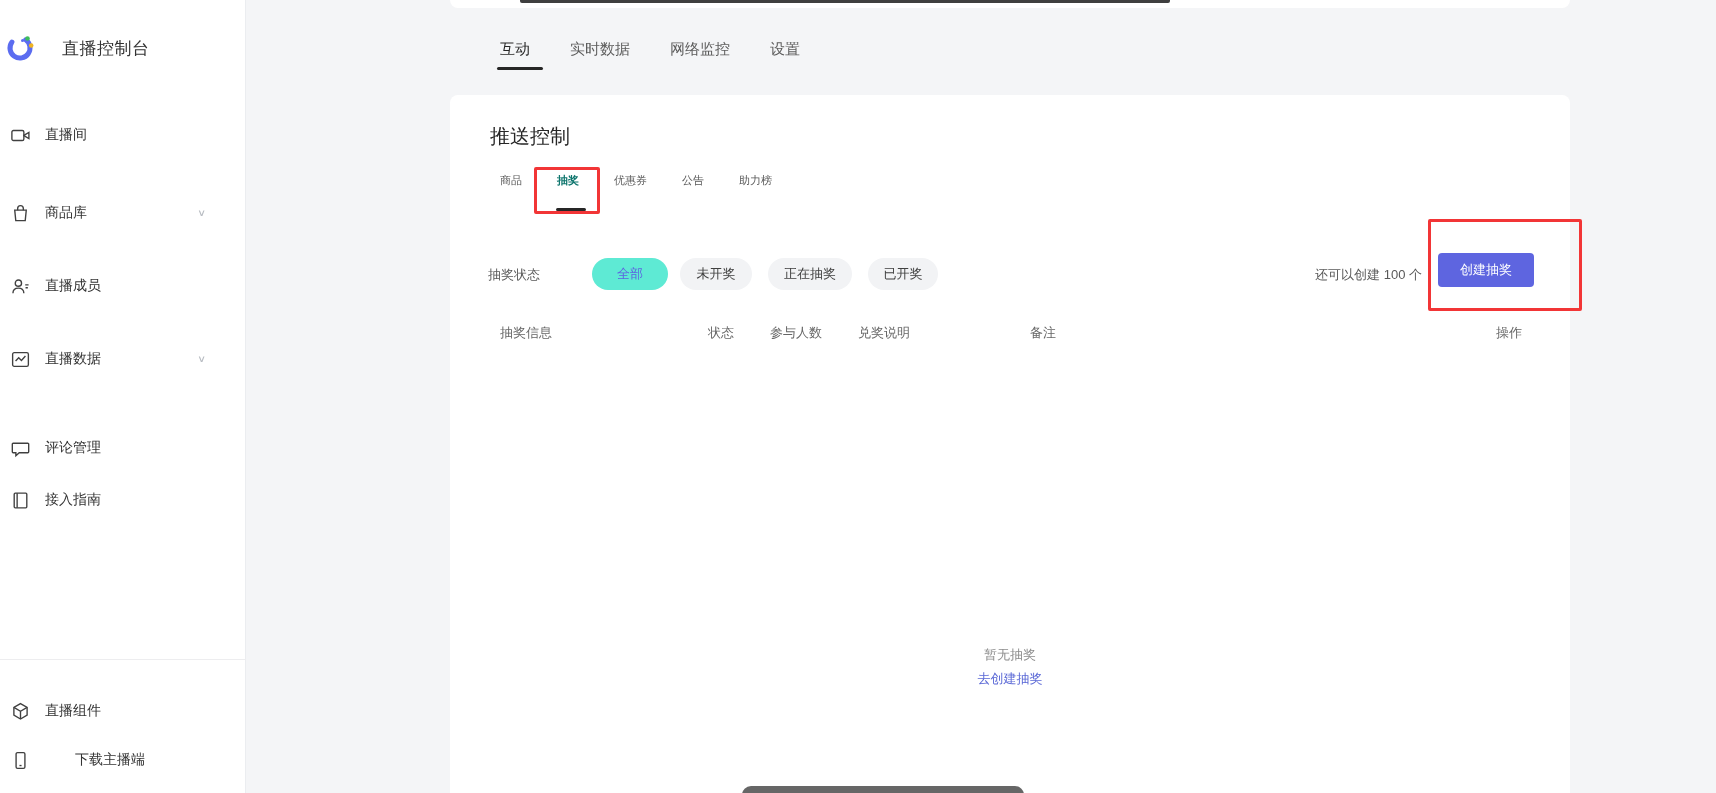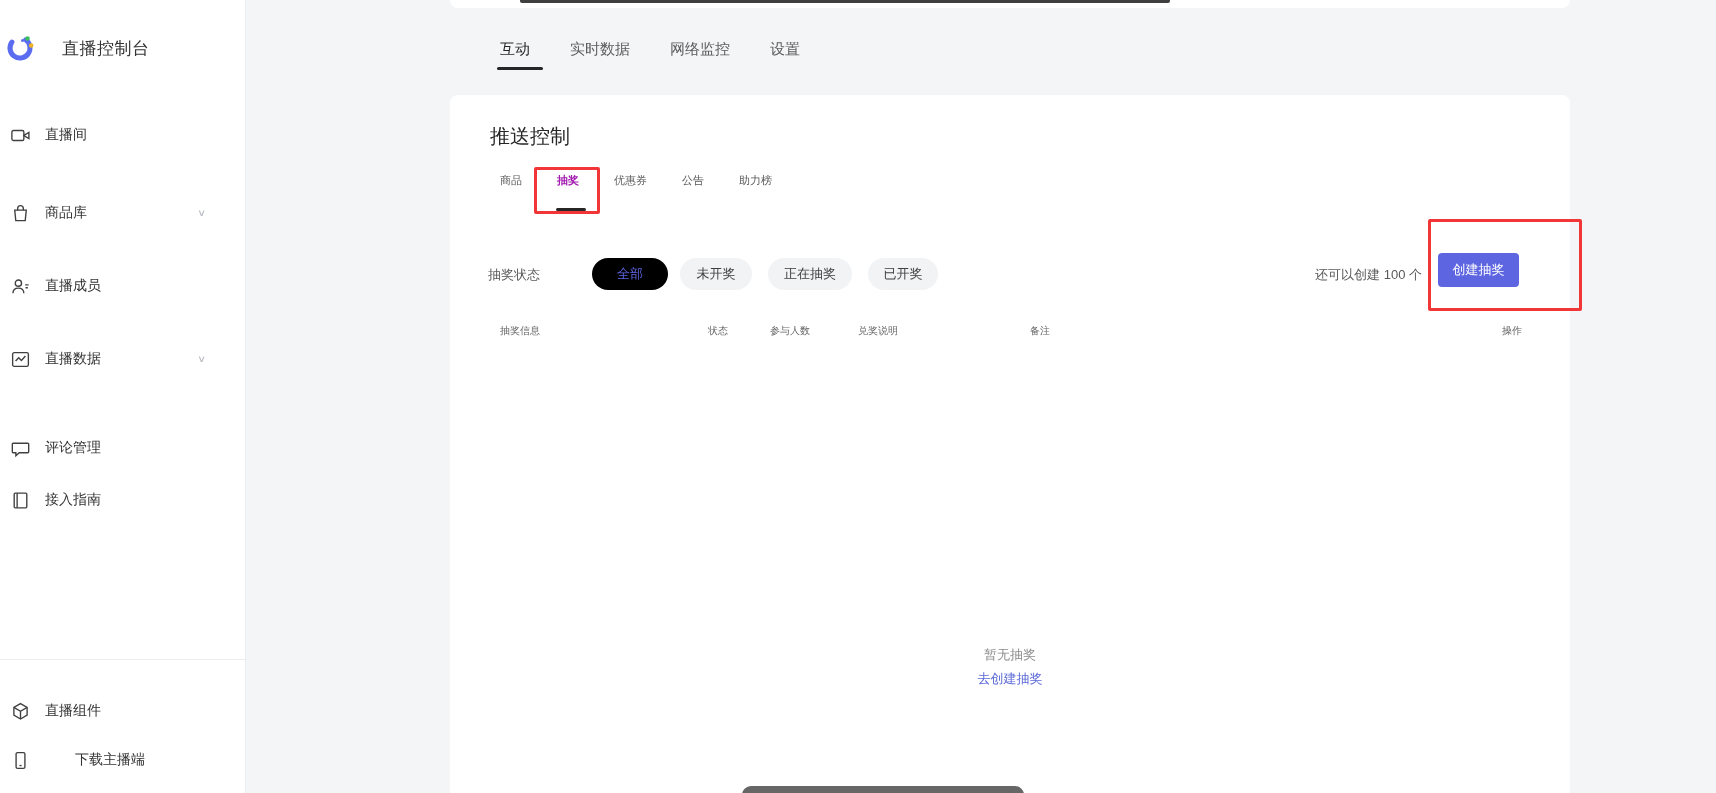--- a/index.html
+++ b/index.html
@@ -25,39 +25,39 @@
 
   .tabs-row { position:absolute; left:500px; top:40px; display:flex; gap:40px; font-size:15px; color:#5c5c5c; }
   .tab { cursor:pointer; }
   .tab.active { color:#262626; }
   .tabs-underline { position:absolute; left:497px; top:67px; width:46px; height:3px; background:#262626; border-radius:2px; }
 
   .main-card { position:absolute; left:450px; top:95px; width:1120px; height:698px; background:#fff; border-radius:8px 8px 0 0; }
   .card-title { position:absolute; left:40px; top:28px; font-size:20px; color:#262626; }
   .subtabs { position:absolute; left:48px; top:76px; display:flex; gap:31px; font-size:11px; color:#595959; }
   .subtab { cursor:pointer; padding:2px; }
-  .subtab.active { color:#a21caf; font-weight:700;text-align:right; }
+  .subtab.active { color:#0f766e; font-weight:700;text-align:right; }
   .subtab-underline { position:absolute; left:106px; top:113px; width:30px; height:3px; background:#262626; border-radius:2px; }
 
   .ann-box { position:absolute; border:3px solid #f23536; border-radius:2px; background:transparent; }
   .ann-subtab { left:84px; top:72px; width:66px; height:47px; }
   .ann-create { left:978px; top:124px; width:154px; height:92px; }
 
   .filter-label { position:absolute; left:38px; top:171px; font-size:13px; color:#595959; }
   .pill { position:absolute; top:163px; height:32px; line-height:32px; text-align:center; border-radius:16px; font-size:13px; background:#f2f3f5; color:#404040; cursor:pointer; }
-  .pill.active { background:#000000; color:#5d64e0; }
+  .pill.active { background:#5eead4; color:#5d64e0; }
   .pill-all   { left:142px; width:76px; }
   .pill-nodrawn { left:230px; width:72px; }
   .pill-drawing { left:318px; width:84px; }
   .pill-drawn { left:418px; width:70px; }
 
   .quota-text { position:absolute; right:148px; top:171px; font-size:13px; color:#595959; }
-  .create-btn { position:absolute; left:988px; top:158px; width:81px; height:34px; background:#5e65e0; color:#fff; font-size:13px; border:none; border-radius:4px; cursor:pointer; font-family:inherit; }
-
-  .table-head { position:absolute; left:0; top:229px; width:1120px; height:20px; font-size:10px; color:#666; }
+  .create-btn { position:absolute; left:988px; top:158px; width:96px; height:34px; background:#5e65e0; color:#fff; font-size:13px; border:none; border-radius:4px; cursor:pointer; font-family:inherit; }
+
+  .table-head { position:absolute; left:0; top:229px; width:1120px; height:20px; font-size:13px; color:#666; }
   .th { position:absolute; top:0; white-space:nowrap; }
   .th-info   { left:50px; }
   .th-status { left:258px; }
   .th-count  { left:320px; }
   .th-redeem { left:408px; }
   .th-note   { left:580px; }
   .th-action { right:48px; }
 
   .empty-wrap { position:absolute; left:0; top:550px; width:1120px; text-align:center; }
   .empty-text { font-size:13px; color:#8c8c8c; line-height:20px; }

